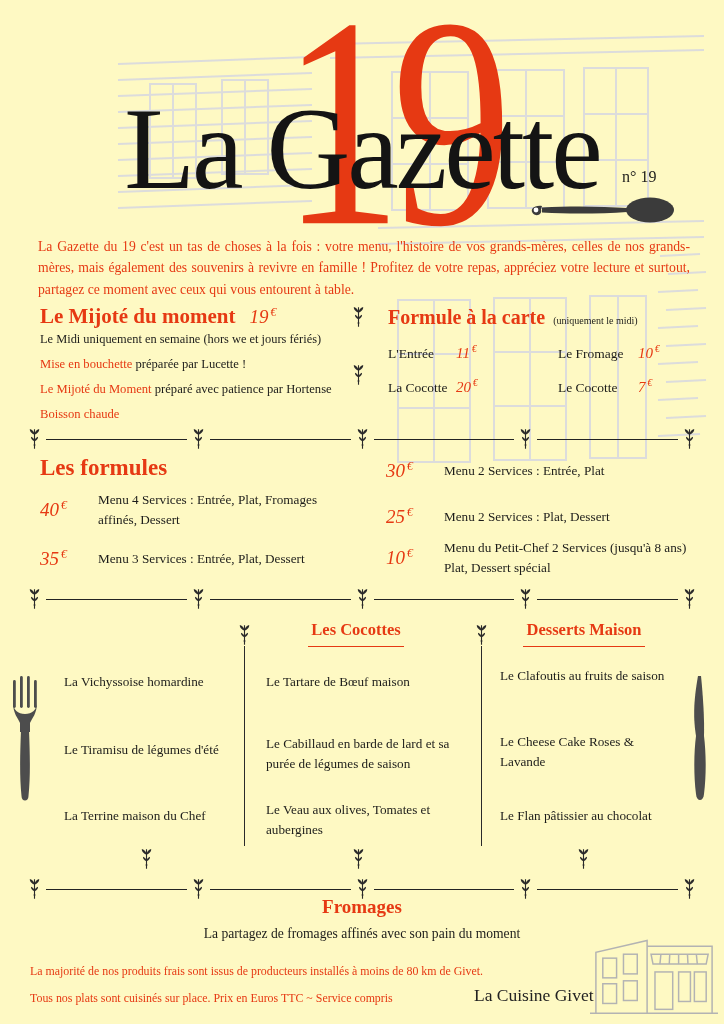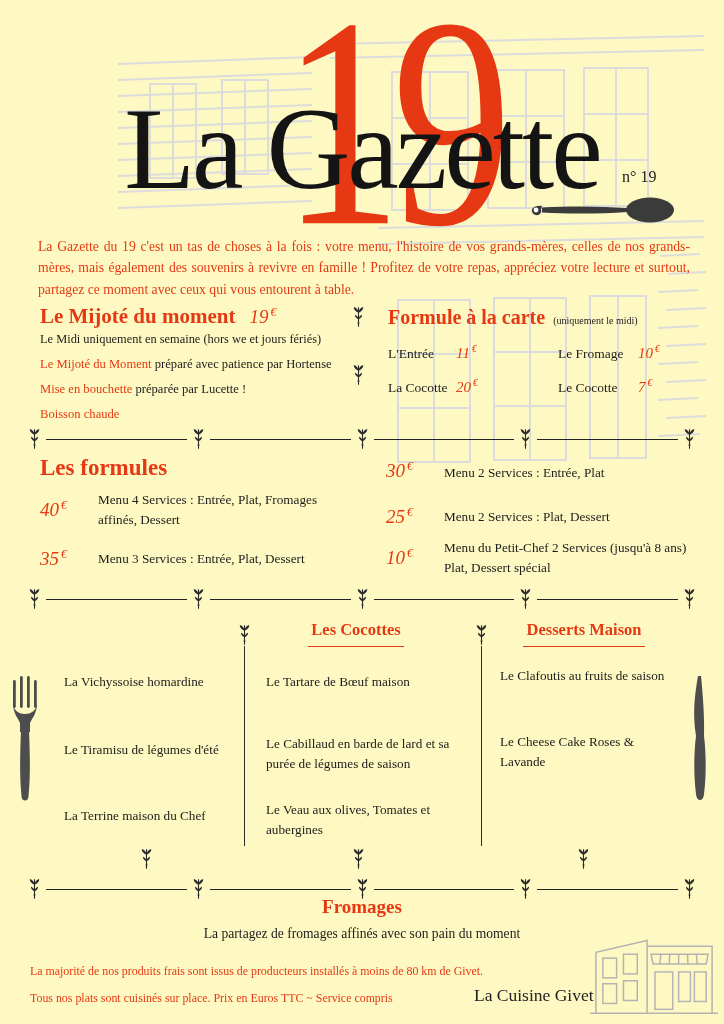--- a/index.html
+++ b/index.html
@@ -67,21 +67,21 @@
   .dv1 { top:428px; } .dv2 { top:588px; } .dv3 { top:878px; }
   .sprig { width:13px; height:22px; flex:0 0 auto; }
 
   
   .formules-title { position:absolute; left:40px; top:455px; font-size:23px; color:#e63913; font-weight:700; z-index:2; }
   .formule-row { position:absolute; display:flex; gap:12px; align-items:center; z-index:2; }
   .formule-row .price { flex:0 0 46px; }
   .formule-desc { font-size:13.2px; line-height:1.5; }
   .f0 { left:40px;  top:490px; width:306px; }
   .f1 { left:40px;  top:548px; width:330px; }
-  .f2 { left:386px; top:460px; width:320px;align-items:flex-end; }
+  .f2 { left:386px; top:460px; width:320px; }
   .f3 { left:386px; top:506px; width:320px; }
   .f4 { left:386px; top:538px; width:322px; }
 
   
   .col-head { position:absolute; top:620px; text-align:center; z-index:2; }
   .col-head span {
     display:inline-block; color:#e63913; font-size:16.5px; font-weight:700;
     border-bottom:1.6px solid #e63913; padding:0 3px 6px;
   }
   .ch0 { left:60px;  width:176px; }
@@ -209,24 +209,24 @@
 
   <p class="intro">La Gazette du 19 c'est un tas de choses à la fois : votre menu, l'histoire de vos grands-mères, celles de nos grands-mères, mais également des souvenirs à revivre en famille ! Profitez de votre repas, appréciez votre lecture et surtout, partagez ce moment avec ceux qui vous entourent à table.</p>
 
   <section class="mijote">
     <div class="sec-head">
       <h2>Le Mijoté du moment</h2>
       <span class="price md"><span>19</span><sup>€</sup></span>
     </div>
     <div class="mijote-sub">Le Midi uniquement en semaine (hors we et jours fériés)</div>
     <div class="mijote-line">
+      <span class="red">Mise en bouchette</span> <span>préparée par Lucette !</span>
+    </div>
+    <div class="mijote-line">
       <span class="red">Le Mijoté du Moment</span> <span>préparé avec patience par Hortense</span>
-    </div>
-    <div class="mijote-line">
-      <span class="red">Mise en bouchette</span> <span>préparée par Lucette !</span>
     </div>
     <div class="mijote-line">
       <span class="red">Boisson chaude</span> <span></span>
     </div>
   </section>
 
   <svg class="sprig mid-sprig-1" viewBox="0 0 14 23">
       <use href="#sprig-shape"></use>
     </svg>
   <svg class="sprig mid-sprig-2" viewBox="0 0 14 23">
@@ -351,20 +351,21 @@
   </div>
 
   <div class="dish d00">La Vichyssoise homardine</div>
   <div class="dish d01">Le Tiramisu de légumes d'été</div>
   <div class="dish d02">La Terrine maison du Chef</div>
   <div class="dish d10">Le Tartare de Bœuf maison</div>
   <div class="dish d11">Le Cabillaud en barde de lard et sa purée de légumes de saison</div>
   <div class="dish d12">Le Veau aux olives, Tomates et aubergines</div>
   <div class="dish d20">Le Clafoutis au fruits de saison</div>
   <div class="dish d21">Le Cheese Cake Roses &amp; Lavande</div>
+  <div class="dish d22">Le Flan pâtissier au chocolat</div>
 
   <svg class="sprig col-sprig cs0" viewBox="0 0 14 23">
       <use href="#sprig-shape"></use>
     </svg>
   <svg class="sprig col-sprig cs1" viewBox="0 0 14 23">
       <use href="#sprig-shape"></use>
     </svg>
   <svg class="sprig col-sprig cs2" viewBox="0 0 14 23">
       <use href="#sprig-shape"></use>
     </svg>

